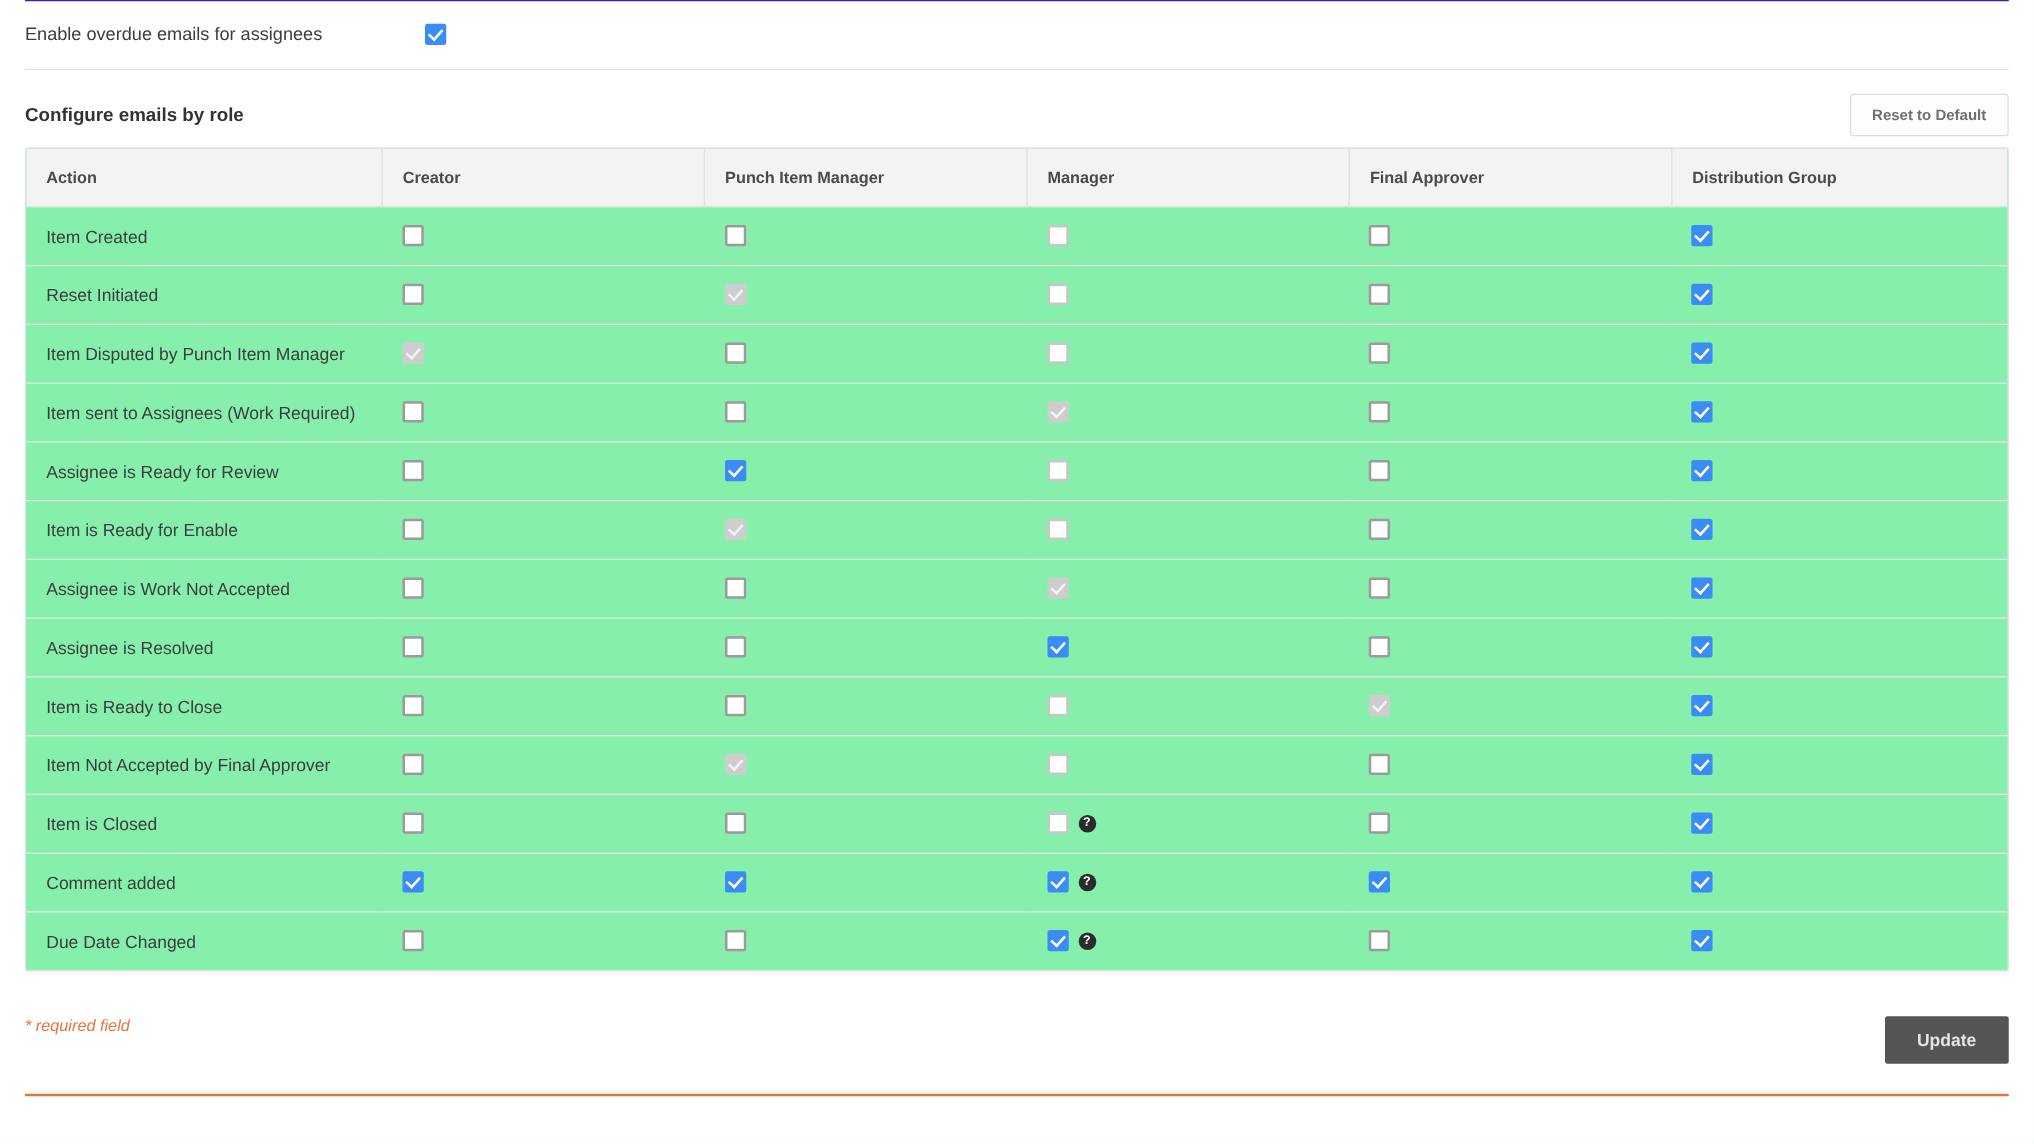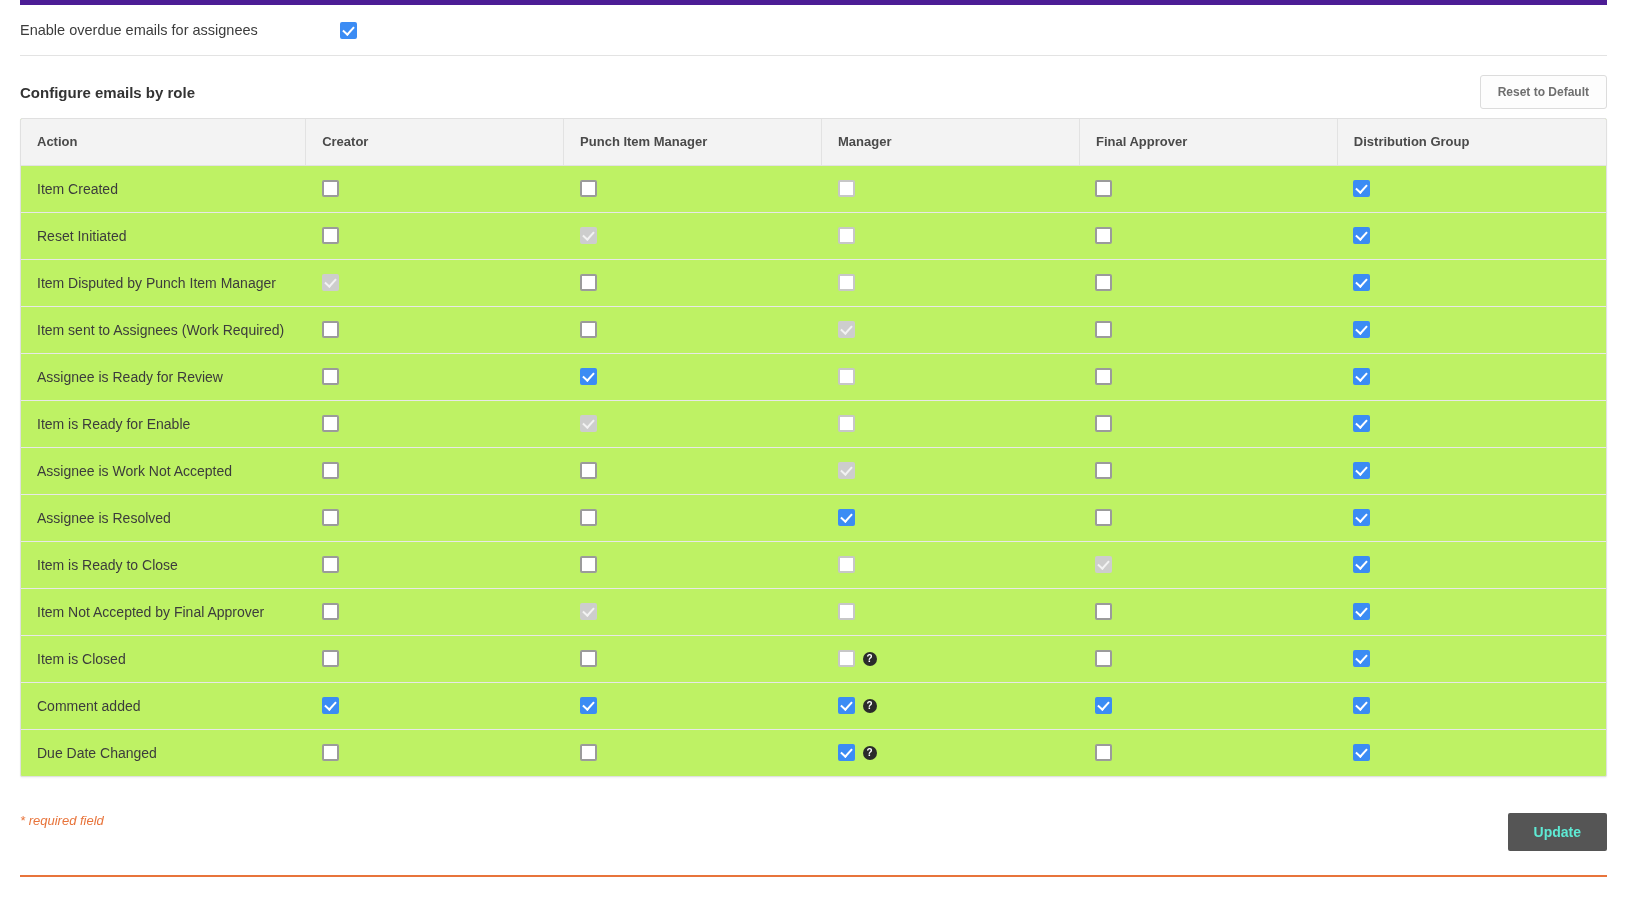--- a/index.html
+++ b/index.html
@@ -10,21 +10,21 @@
     font-family: "Liberation Sans", sans-serif;
     color: #3a3a3a;
     overflow: hidden;
   }
   .page { position: relative; width: 1627px; height: 915px; padding: 0 20px; }
 
   
   .toggle-row {
     display: flex; align-items: center;
     height: 56px;
-    border-top: 5px solid #4c1d95;
+    border-top: 1px solid #4c1d95;
     border-bottom: 1px solid #e3e3e3;
   }
   .toggle-label {
     font-size: 14.5px; color: #3c3c3c;
     width: 320px; flex: 0 0 320px;
   }
   .toggle-cb-wrap { flex: 0 0 auto; }
 
   
   .cb {
@@ -64,21 +64,21 @@
     padding: 9px 17px;
     font-weight: bold;
     cursor: pointer;
     font-family: "Liberation Sans", sans-serif;
   }
 
   
   .tbl-wrap {
     border: 1px solid #e0e0e0;
     border-radius: 2px;
-    background: #bef264;
+    background: #86efac;
     box-shadow: 0 1px 2px rgba(0,0,0,0.05);
     overflow: hidden;
   }
   table { border-collapse: collapse; width: 100%; table-layout: fixed; }
   thead th {
     background: #f3f3f3;
     text-align: left;
     font-size: 13px;
     font-weight: bold;
     color: #4a4a4a;
@@ -122,21 +122,21 @@
     display: flex; align-items: flex-start; justify-content: space-between;
     padding-top: 36px;
   }
   .required-note {
     font-size: 13px;
     font-style: italic;
     color: #e8743b;
   }
   .btn-update {
     background: #555555;
-    color: #5eead4;
+    color: #e5e5e5;
     border: none;
     border-radius: 2px;
     font-size: 14px;
     font-weight: bold;
     padding: 11px 26px;
     cursor: pointer;
     font-family: "Liberation Sans", sans-serif;
   }
   .bottom-rule {
     position: absolute;

